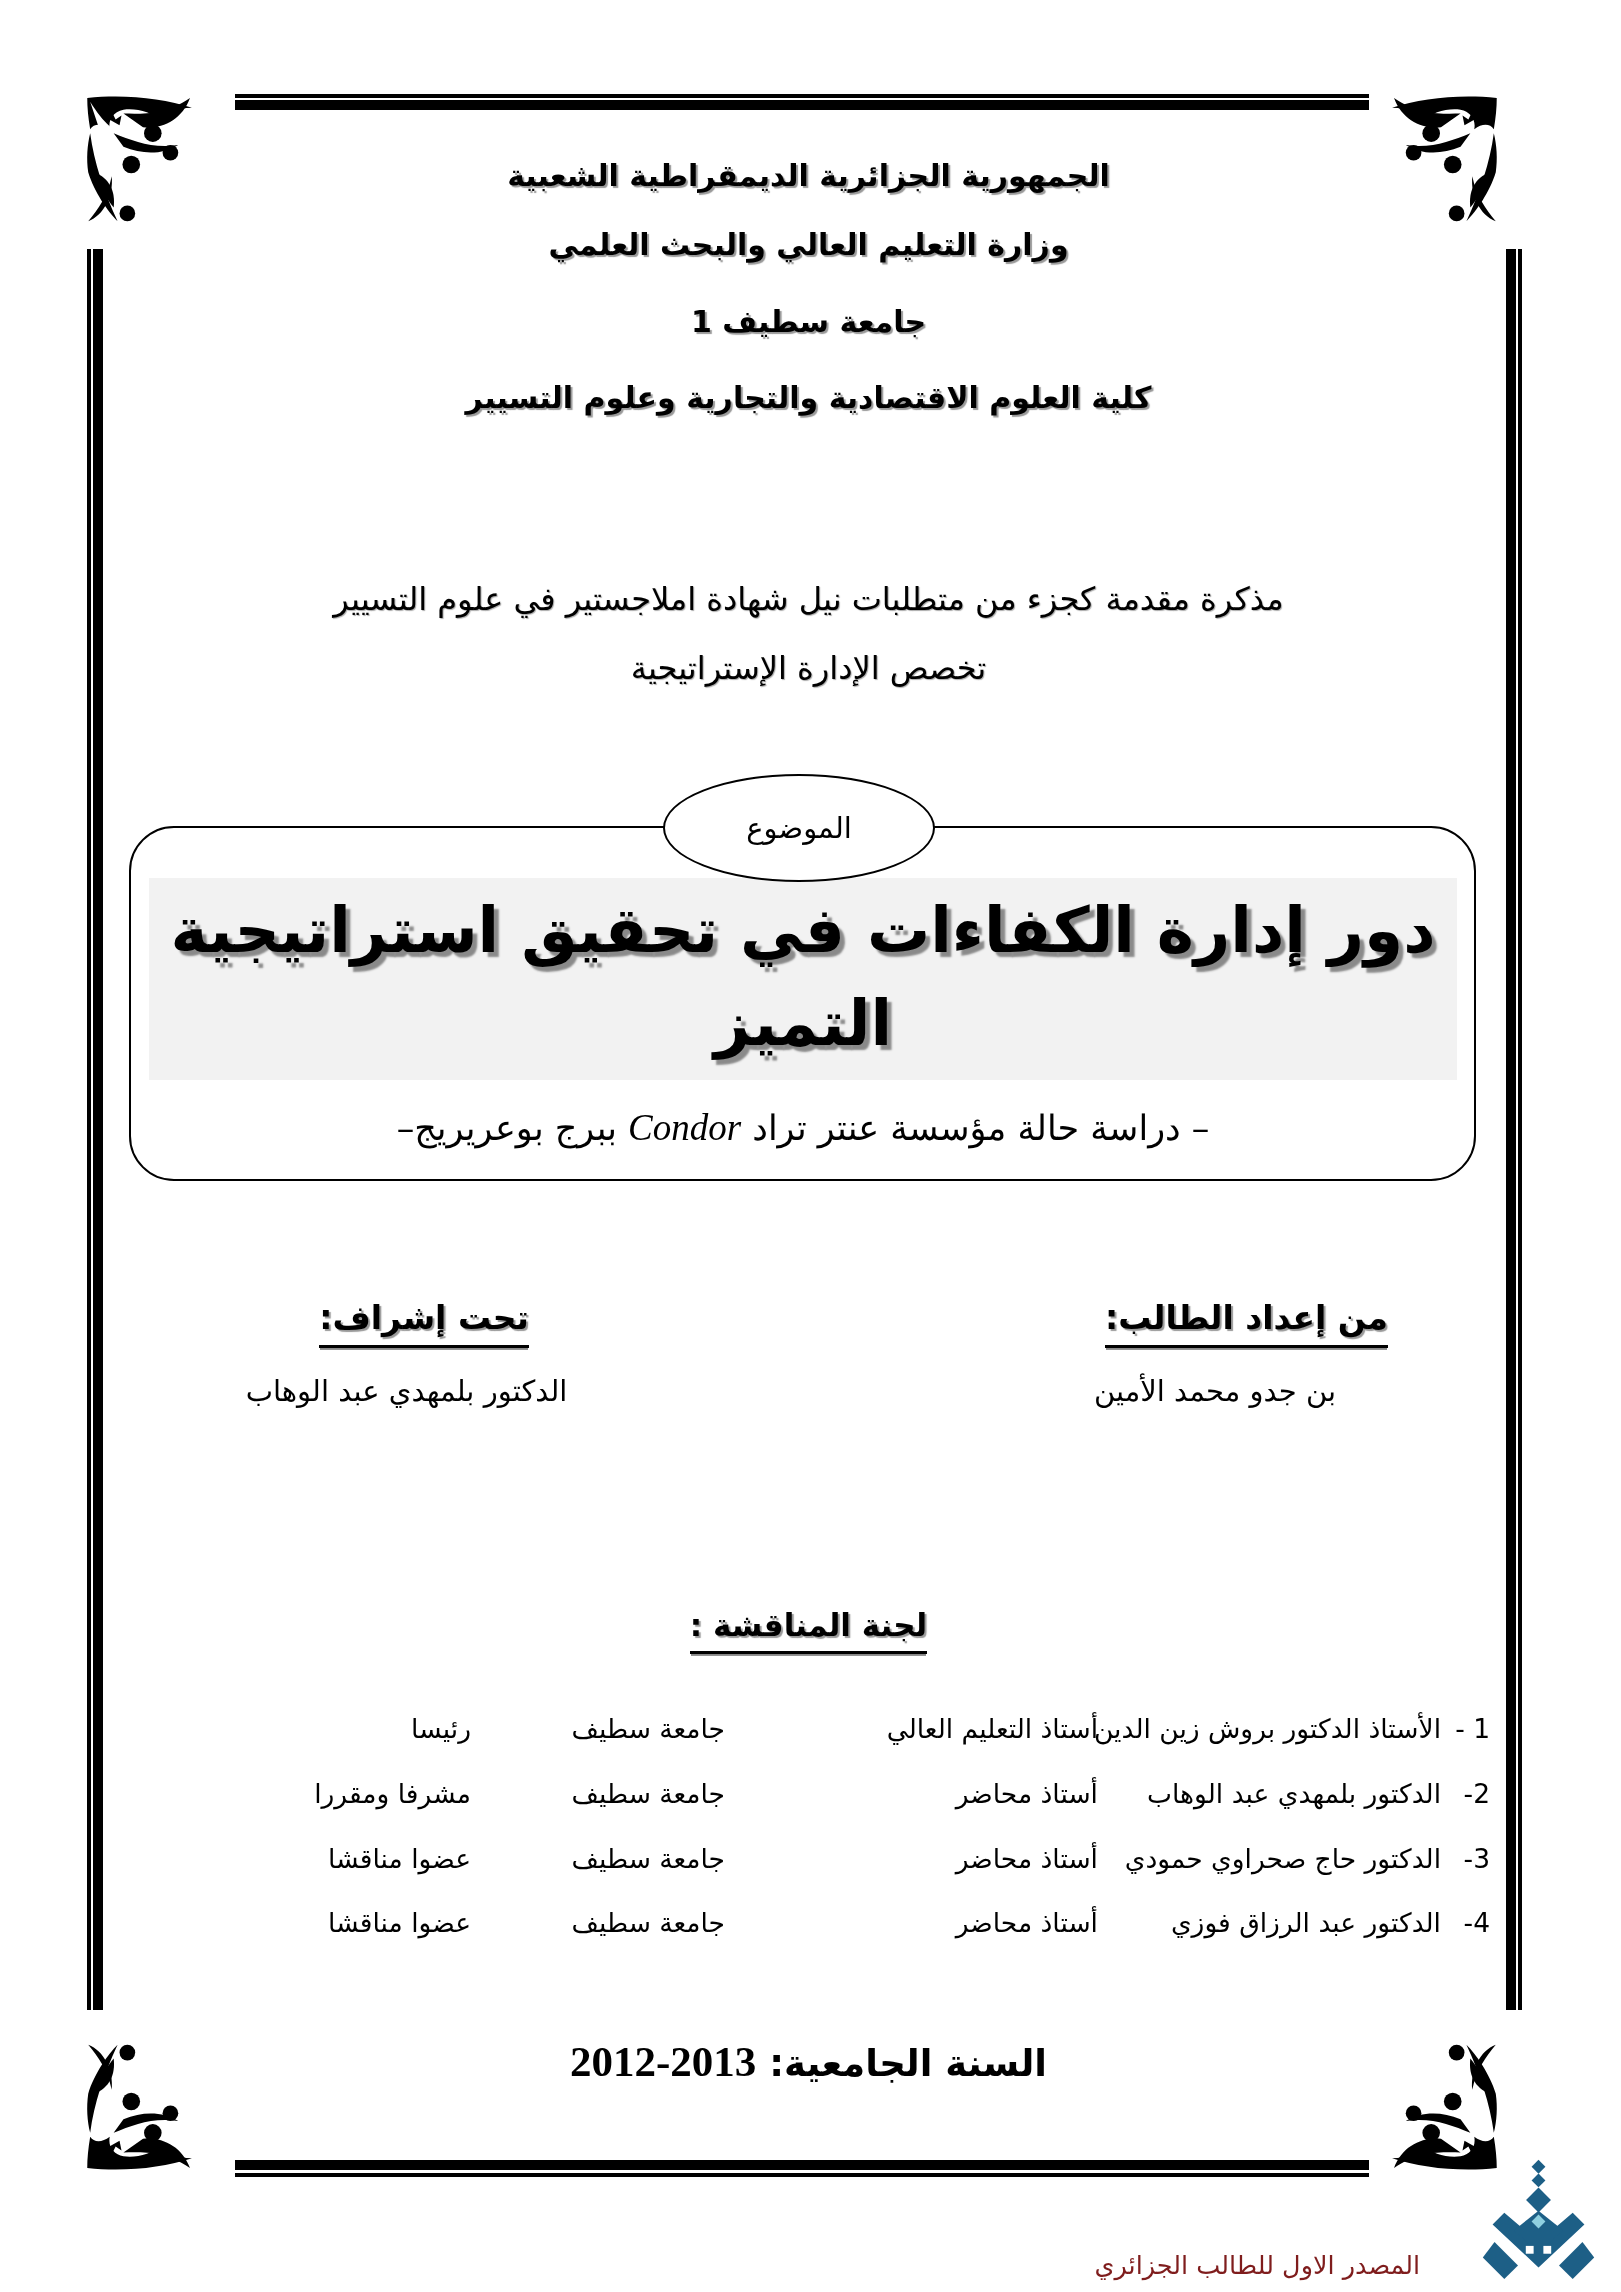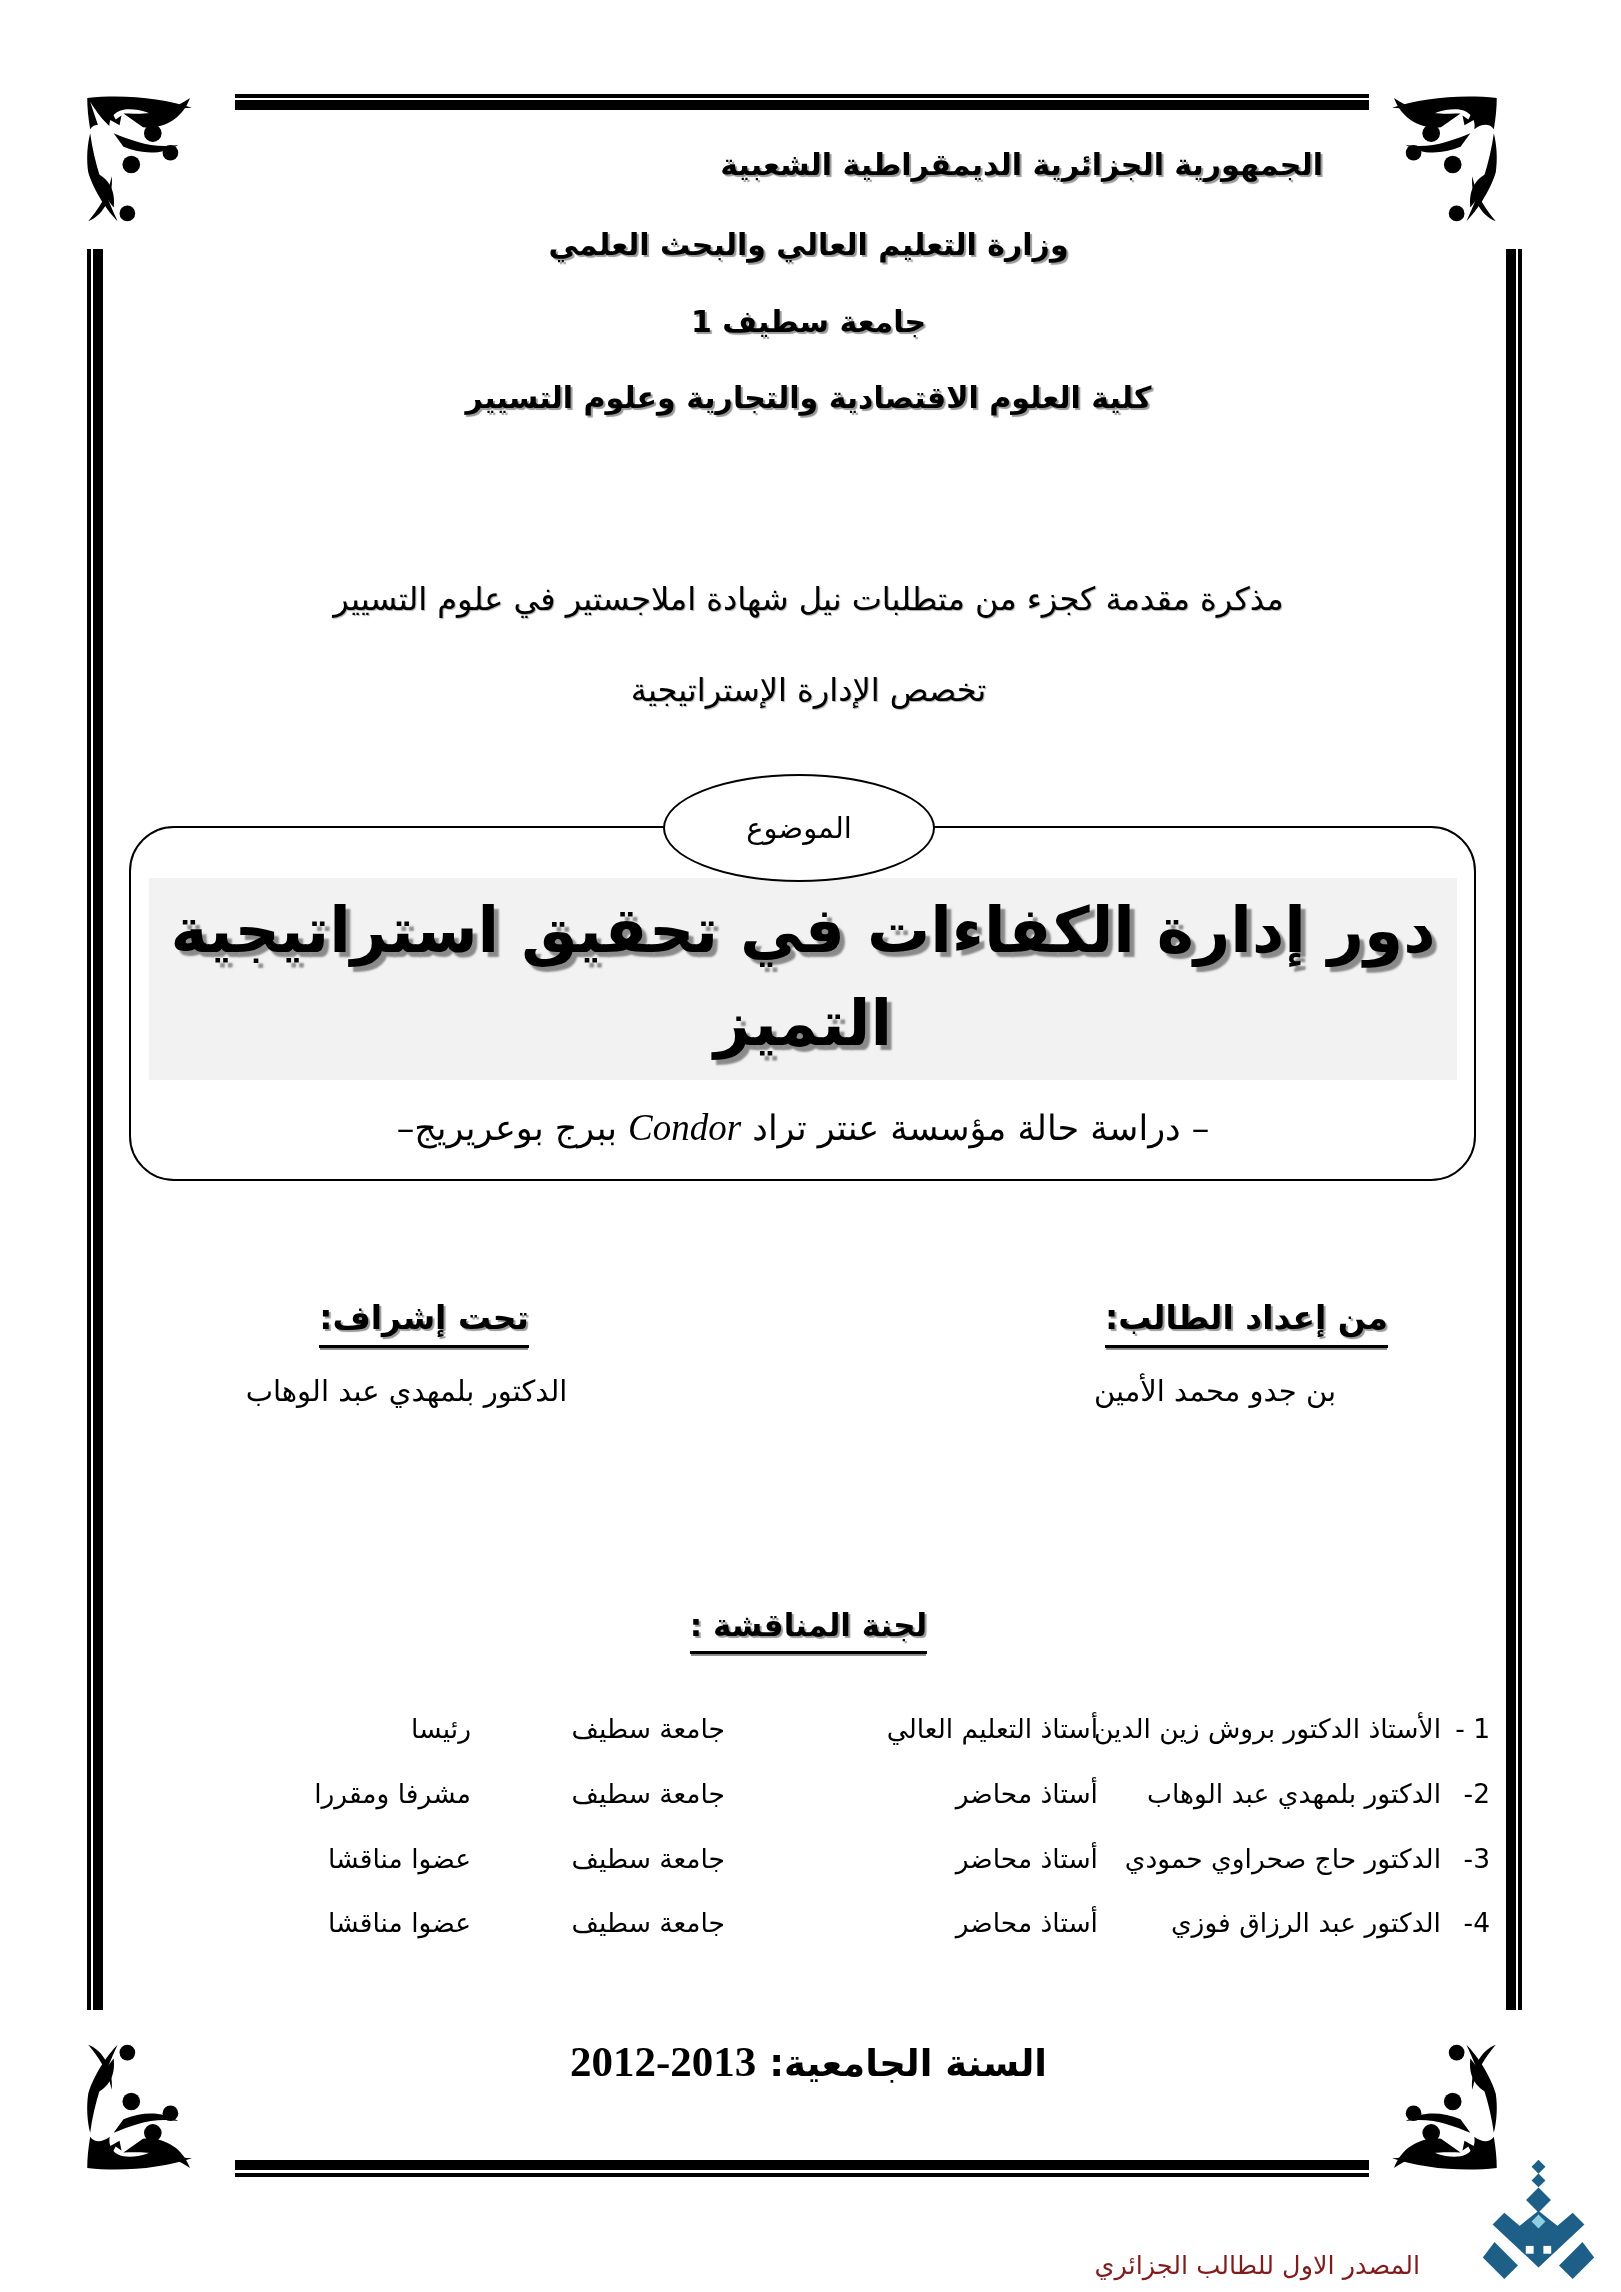--- a/index.html
+++ b/index.html
@@ -134,27 +134,27 @@
       <circle cx="44" cy="122" r="8" fill="#000"></circle>
       <path d="M30 40 C50 48 70 56 96 52 C80 62 60 62 40 54 Z" fill="#000"></path>
       <path d="M40 20 C60 20 82 22 108 4 C100 26 80 36 60 34 Z" fill="#000"></path>
       <path d="M6 40 C10 70 20 100 34 130 C24 120 10 100 4 80 C2 66 3 52 6 40 Z" fill="#000"></path>
       <path d="M4 130 C14 118 24 104 28 84 C30 104 20 124 4 130 Z" fill="#000"></path>
       <path d="M10 80 C26 86 32 100 30 116 C22 106 14 94 10 80 Z" fill="#000"></path>
     </svg>
   </div>
 </div>
 
-<div class="abs hdr center rtl" style="top:147px;text-align:right;">الجمهورية الجزائرية الديمقراطية الشعبية</div>
+<div class="abs hdr center rtl" style="top:158px;">الجمهورية الجزائرية الديمقراطية الشعبية</div>
 <div class="abs hdr center rtl" style="top:227px;">وزارة التعليم العالي والبحث العلمي</div>
 <div class="abs hdr center rtl" style="top:304px;">جامعة سطيف 1</div>
 <div class="abs hdr center rtl" style="top:380px;">كلية العلوم الاقتصادية والتجارية وعلوم التسيير</div>
 
 <div class="abs sub center rtl" style="top:580px;">مذكرة مقدمة كجزء من متطلبات نيل شهادة املاجستير في علوم التسيير</div>
-<div class="abs sub center rtl" style="top:649px;margin-top:22px;">تخصص الإدارة الإستراتيجية</div>
+<div class="abs sub center rtl" style="top:649px;">تخصص الإدارة الإستراتيجية</div>
 
 <div class="abs topic-box"></div>
 <div class="abs topic-band"></div>
 <div class="abs topic-oval">
   <span class="rtl">الموضوع</span>
 </div>
 <div class="abs topic-title center rtl" style="top:887px;">دور إدارة الكفاءات في تحقيق استراتيجية</div>
 <div class="abs topic-title center rtl" style="top:980px;">التميز</div>
 <div class="abs topic-case center rtl" style="top:1106px;"><span>– دراسة حالة مؤسسة عنتر تراد </span><i>Condor</i><span> ببرج بوعريريج–</span></div>
 

